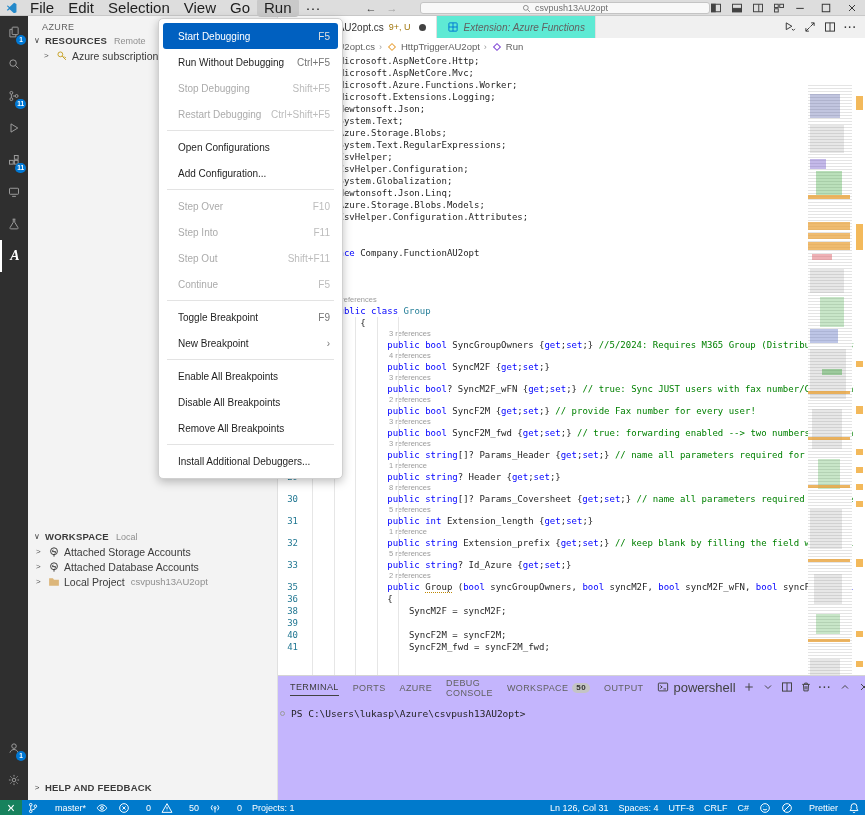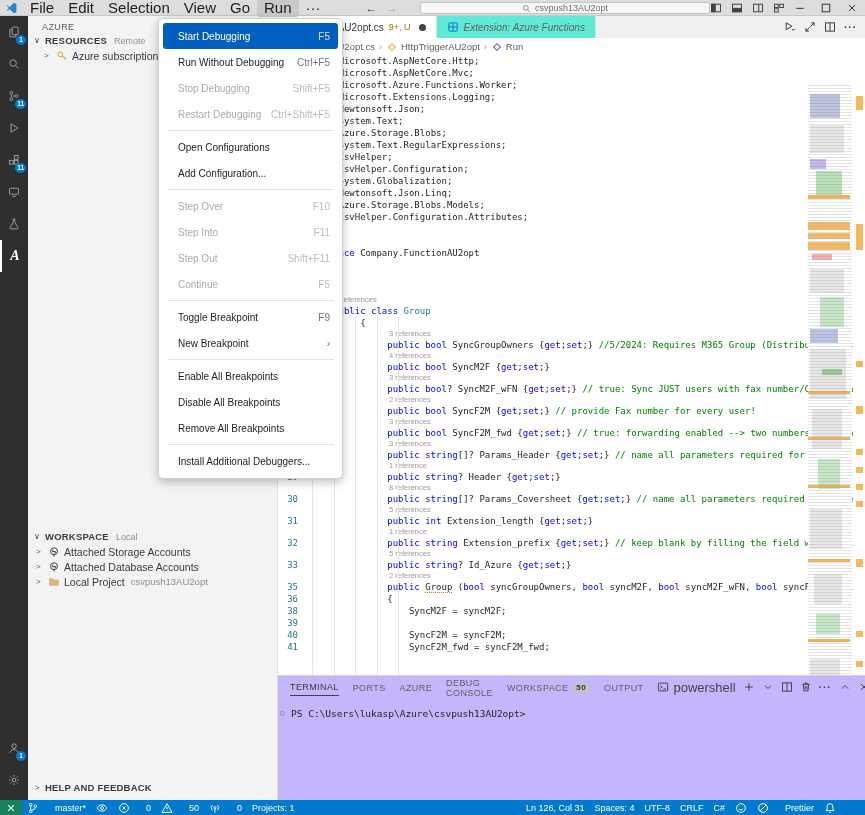--- a/index.html
+++ b/index.html
@@ -94,21 +94,21 @@
   #shell-label { display:flex; align-items:center; gap:4px; font-size:13px; color:#424242; }
   #terminal-content { padding:10px 0 0 2px; display:flex; align-items:center; gap:6px;
     font-family:"DejaVu Sans Mono", monospace; font-size:9.5px; color:#1f1f1f; }
   #prompt-decoration { width:5px; height:5px; border:1px solid #9a9a9a; border-radius:50%; flex:none; }
 
   
   #statusbar { position:absolute; left:0; top:800px; width:865px; height:15px;
     background:#007acc; color:#fff; display:flex; align-items:center; font-size:9px; z-index:6; }
   .sb-item { display:flex; align-items:center; gap:16px; padding:0 5px; height:15px; }
   #sb-remote { background:#16825d; width:22px; justify-content:center; padding:0; }
-  #sb-right { margin-left:auto; display:flex; align-items:center; padding-right:24px; }
+  #sb-right { margin-left:auto; display:flex; align-items:center; padding-right:0; }
 
   
   #run-menu { position:absolute; left:158px; top:18px; width:185px; background:#ffffff;
     border:1px solid #d0d0d0; border-radius:5px; box-shadow:0 3px 10px rgba(0,0,0,.25);
     padding:4px 0; z-index:50; }
   .menu-item { display:flex; align-items:center; height:26px; margin:0 4px; padding:0 8px 0 15px;
     border-radius:3px; font-size:10px; color:#1e1e1e; }
   .menu-item .shortcut { margin-left:auto; color:#767676; font-size:10px; }
   .menu-item.selected { background:#0060c0; color:#fff; }
   .menu-item.selected .shortcut { color:#e0e0e0; }

